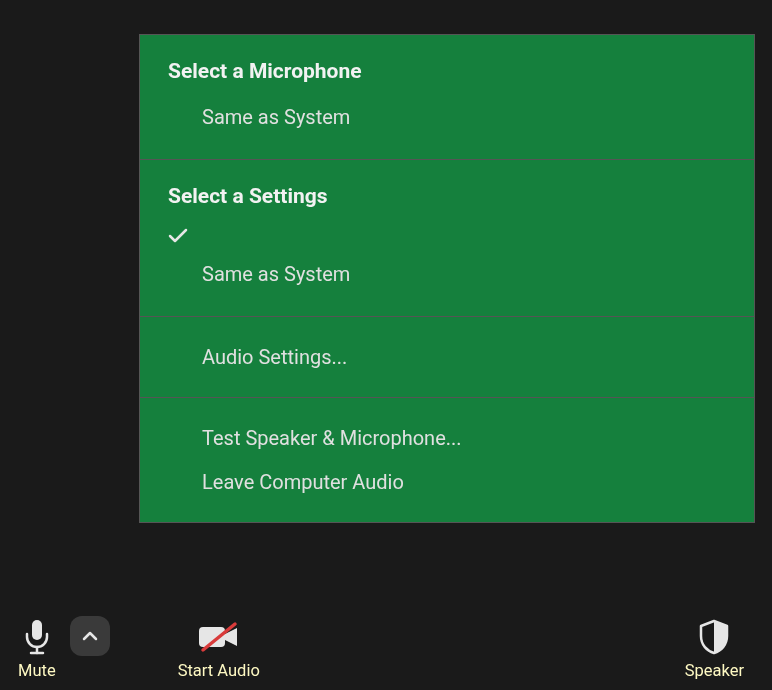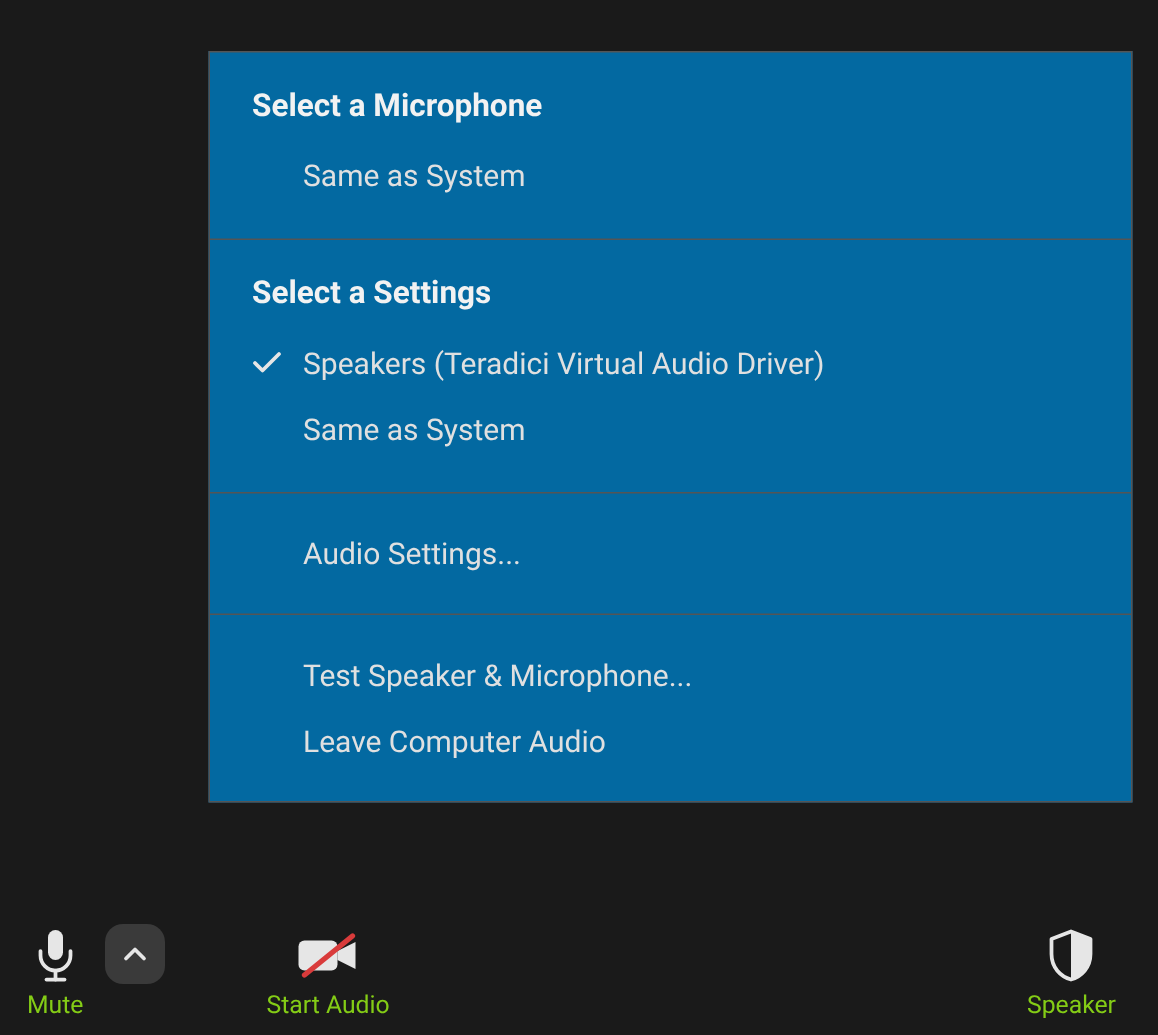--- a/index.html
+++ b/index.html
@@ -28,21 +28,21 @@
     display: flex;
     flex-direction: column;
     align-items: center;
     justify-content: flex-end;
     padding: 8px 10px 10px 10px;
     cursor: pointer;
     position: relative;
   }
   .toolbar-item .label {
     font-size: 16.5px;
-    color: #84cc16;
+    color: #fef9c3;
     margin-top: 4px;
   }
   .icon-slot {
     height: 40px;
     display: flex;
     align-items: center;
     justify-content: center;
   }
 
   .mute-group {
@@ -65,21 +65,21 @@
 
   .toolbar-spacer-1 { width: 58px; }
   .toolbar-spacer-2 { flex: 1; }
 
   
   .audio-menu {
     position: absolute;
     left: 139px;
     top: 34px;
     width: 616px;
-    background: #0369a1;
+    background: #15803d;
     border: 1px solid #555;
     box-sizing: border-box;
   }
   .menu-section {
     padding: 24px 0 20px 0;
     border-bottom: 1px solid #555;
   }
   .menu-section:last-child {
     border-bottom: none;
   }
@@ -181,21 +181,20 @@
 
   <div class="menu-section">
     <div class="section-title">Select a Settings</div>
 
     <div class="menu-item">
       <span class="check">
         <svg width="20" height="16" viewBox="0 0 20 16">
           <path d="M2 8 L7 13 L18 2" fill="none" stroke="#e6e6e6" stroke-width="2.5" stroke-linecap="round" stroke-linejoin="round"></path>
         </svg>
       </span>
-      <span class="item-label">Speakers (Teradici Virtual Audio Driver)</span>
     </div>
 
     <div class="menu-item">
       <span class="check"></span>
       <span class="item-label">Same as System</span>
     </div>
   </div>
 
   <div class="menu-section" style="padding:18px 0">
     <div class="menu-item action-item">

